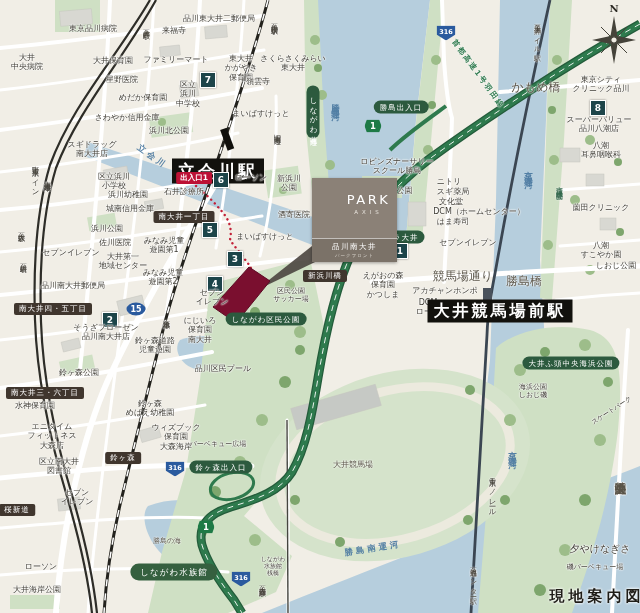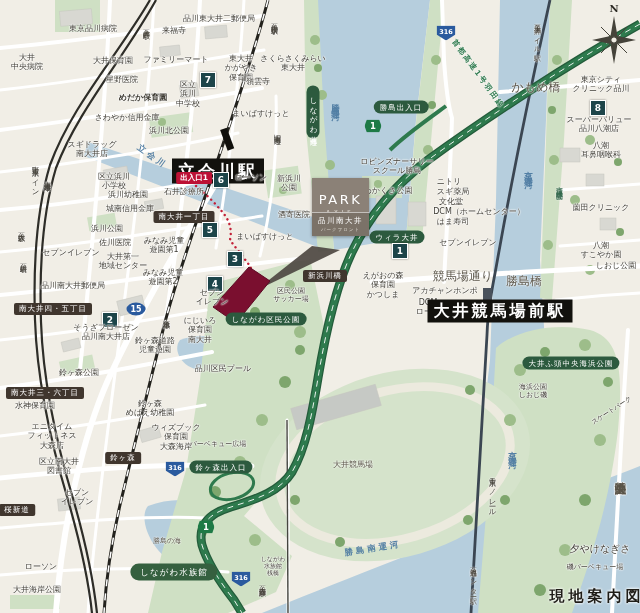--- a/index.html
+++ b/index.html
@@ -27,22 +27,22 @@
   .oval{background:#35603f;color:#fff;font-size:8.5px;padding:2.5px 10px;border-radius:11px;letter-spacing:1px;}
   .sta{background:#12110d;color:#fff;font-weight:bold;padding:1px 6px;letter-spacing:3px;}
   .s316{background:#2a5a9e;color:#fff;font-size:6.5px;font-weight:bold;width:19px;height:15px;line-height:13px;
         clip-path:polygon(0 0,100% 0,100% 60%,50% 100%,0 60%);text-shadow:none;}
   .s1{background:#1e7a46;color:#fff;font-size:8.5px;font-weight:bold;width:17px;height:13px;line-height:13px;
       clip-path:polygon(14% 0,86% 0,100% 50%,86% 100%,14% 100%,0 50%);}
   .s15{background:#2a5a9e;color:#fff;font-size:8px;font-weight:bold;width:19px;height:13px;line-height:13px;
        border-radius:50%;}
   .title{font-size:15px;font-weight:bold;color:#1f1d18;letter-spacing:4px;
          text-shadow:0 0 3px #fff,0 0 3px #fff;}
-  .brandbox{position:absolute;left:312px;top:178px;width:57px;height:58px;background:#8b8177;
-            box-shadow:0 1px 3px rgba(0,0,0,.35);color:#fff;text-align:center;}
+  .brandbox{position:absolute;left:312px;top:178px;width:57px;height:84px;background:#8b8177;
+            box-shadow:0 1px 3px rgba(0,0,0,.35);color:#fff;text-align:center;padding-left:28px;}
   .bp{font-size:13px;letter-spacing:2.5px;margin-top:14px;font-weight:400;}
   .ba{font-size:5.5px;letter-spacing:4px;margin-top:2px;color:#e8e4dd;}
   .bname{position:absolute;left:0;bottom:0;width:100%;background:#7b7268;
          border-top:1px solid rgba(255,255,255,.55);padding:3px 0 4px 0;}
   .bn1{font-size:7.5px;letter-spacing:1.5px;}
   .bn2{font-size:4.5px;letter-spacing:1px;color:#d9d5cd;margin-top:1px;}
 </style>
 </head>
 <body>
 
@@ -236,21 +236,21 @@
         <div>東大井</div>
       </div>
       <div class="lbl poi" style="left: 258px; top: 82px; transform: translate(-50%, -50%);">嶺雲寺</div>
       <div class="lbl poi" style="left: 122px; top: 80px; transform: translate(-50%, -50%);">星野医院</div>
       <div class="lbl poi" style="left: 188px; top: 94px; transform: translate(-50%, -50%);">
         <div>区立</div>
         <div>浜川</div>
         <div>中学校</div>
       </div>
       <div class="lbl num" style="left: 208px; top: 80px; transform: translate(-50%, -50%);">7</div>
-      <div class="lbl poi" style="left: 143px; top: 98px; transform: translate(-50%, -50%); font-weight: bold;">めだか保育園</div>
+      <div class="lbl poi" style="left: 143px; top: 98px; transform: translate(-50%, -50%);">めだか保育園</div>
       <div class="lbl poi" style="left: 261px; top: 114px; transform: translate(-50%, -50%);">まいばすけっと</div>
       <div class="lbl poi" style="left: 127px; top: 118px; transform: translate(-50%, -50%);">さわやか信用金庫</div>
       <div class="lbl poi" style="left: 169px; top: 131px; transform: translate(-50%, -50%);">浜川北公園</div>
       <div class="lbl poi" style="left: 92px; top: 149px; transform: translate(-50%, -50%);">
         <div>スギドラッグ</div>
         <div>南大井店</div>
       </div>
       <div class="lbl dir vert" style="left: 274px; top: 21px; transform: translate(-50%, -50%);">至青物横丁駅</div>
       <div class="lbl rail vert" style="left: 277px; top: 130px; transform: translate(-50%, -50%);">旧東海道</div>
       <div class="lbl pillg vert" style="left: 313px; top: 112px; transform: translate(-50%, -50%);">しながわ花海道</div>

